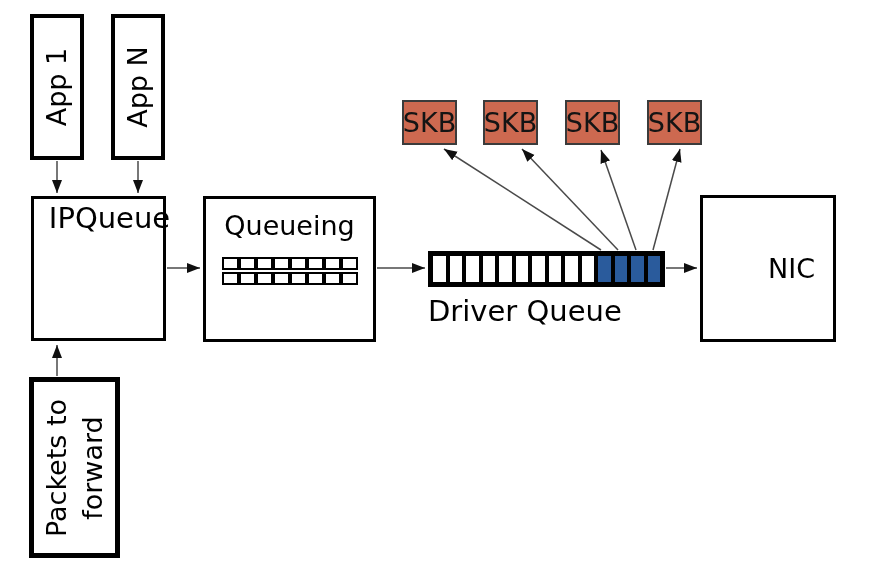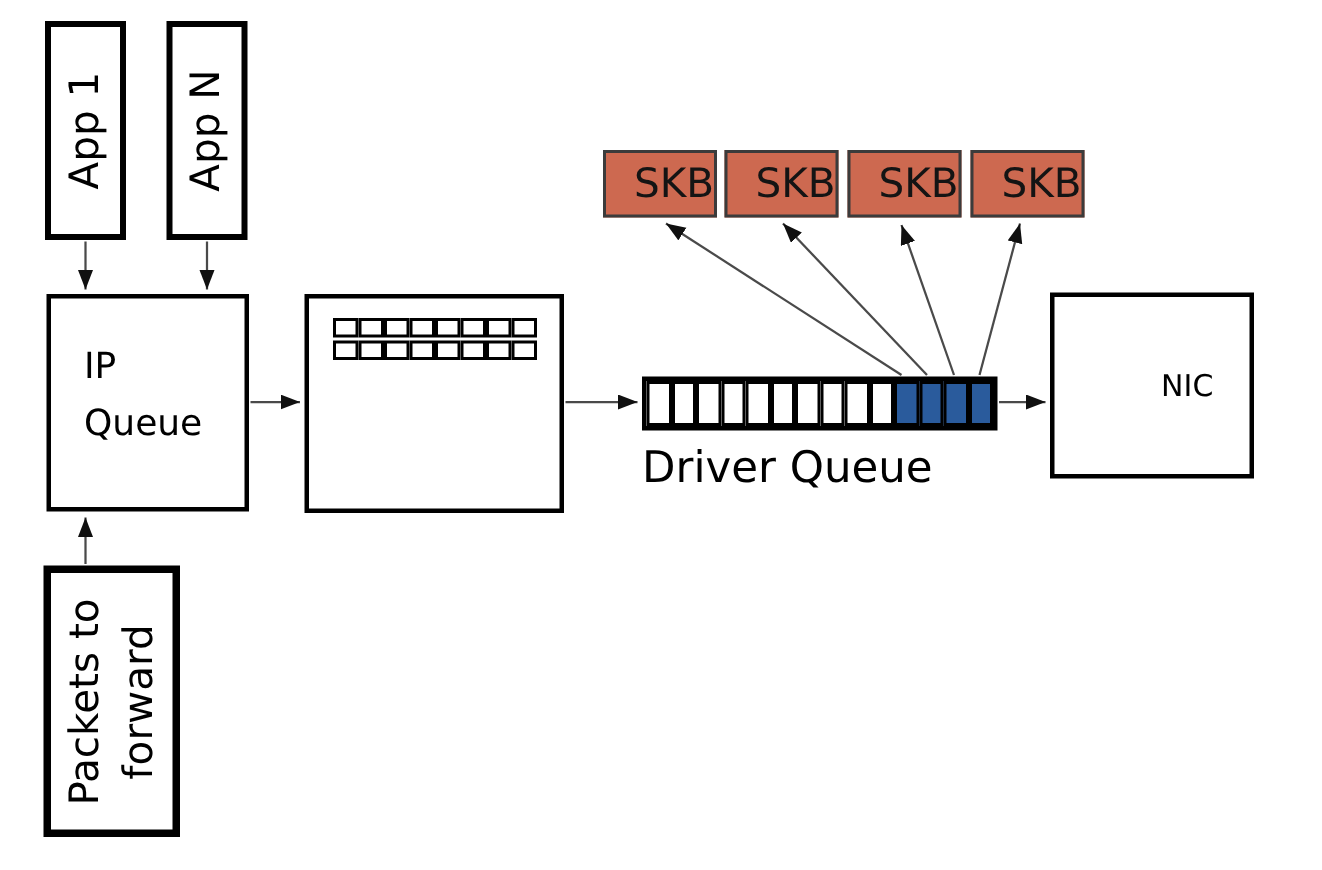--- a/index.html
+++ b/index.html
@@ -15,46 +15,46 @@
   .appn{left:111px;top:14px;width:54px;height:146px;border-width:4px;}
   .vlabel{
     position:absolute;left:50%;top:50%;
     transform:translate(-50%,-50%) rotate(-90deg);
     white-space:nowrap;font-size:27px;line-height:30px;text-align:center;
   }
   .vlabel-2line{line-height:36px;}
 
   
   .ip-stack{left:31px;top:196px;width:135px;height:145px;
-    display:flex;flex-direction:column;justify-content:center;
-    padding-left:22px;padding-bottom:12px;font-size:24px;line-height:38px;}
+    display:flex;justify-content:center;
+    padding-left:22px;padding-bottom:12px;font-size:29px;line-height:38px;}
 
   
   .qdisc{left:203px;top:196px;width:173px;height:146px;}
   .qdisc-title{text-align:center;margin-top:8px;font-size:27px;line-height:37px;}
   .qdisc-grid{display:grid;grid-template-columns:repeat(8,17px);grid-auto-rows:13px;
     row-gap:2px;column-gap:0;justify-content:center;margin-top:13px;}
   .qdisc-cell{border:2px solid #000;background:#fff;}
 
   
   .driver-queue{position:absolute;left:428px;top:251px;width:237px;height:36px;
     border:3px solid #000;background:#fff;display:flex;}
   .dq-cell{flex:1;border:2px solid #000;background:#fff;}
   .dq-cell.filled{background:var(--queue-filled,#2a5b9c);}
   .dq-label{position:absolute;left:428px;top:294px;width:237px;text-align:left;
     font-size:29px;line-height:34px;}
 
   
-  .nic{left:700px;top:195px;width:136px;height:124px;
-    display:flex;align-items:center;justify-content:center;font-size:20px;padding-left:47px;}
+  .nic{left:700px;top:195px;width:136px;height:147px;
+    display:flex;align-items:center;justify-content:center;font-size:27px;padding-left:47px;}
 
   
-  .skb{position:absolute;top:100px;width:76px;height:45px;
+  .skb{position:absolute;top:100px;width:55px;height:45px;
     background:var(--skb-fill,#cd6950);border:2px solid var(--skb-border,#3b3b3b);
-    display:flex;align-items:center;justify-content:flex-end;font-size:27px;color:#141414;}
+    display:flex;align-items:center;justify-content:center;font-size:27px;color:#141414;}
   .skb1{left:402px;} .skb2{left:483px;} .skb3{left:565px;} .skb4{left:647px;}
 
   
   .packets{left:29px;top:377px;width:91px;height:181px;border-width:5px;}
 
   
   .arrows{position:absolute;left:0;top:0;width:881px;height:580px;pointer-events:none;}
   .arrow{stroke:var(--line,#4a4a4a);stroke-width:1.5;fill:none;}
   .arrowhead{fill:var(--arrowhead,#101010);}
 </style>
@@ -70,20 +70,21 @@
     <div class="vlabel">App N</div>
   </div>
 
   <div class="box ip-stack">
     <span>IP</span>
     <span>Queue</span>
   </div>
 
   <div class="box qdisc">
     <div class="qdisc-title">
+      <div>Queueing</div>
     </div>
     <div class="qdisc-grid">
         <div class="qdisc-cell"></div>
         <div class="qdisc-cell"></div>
         <div class="qdisc-cell"></div>
         <div class="qdisc-cell"></div>
         <div class="qdisc-cell"></div>
         <div class="qdisc-cell"></div>
         <div class="qdisc-cell"></div>
         <div class="qdisc-cell"></div>

